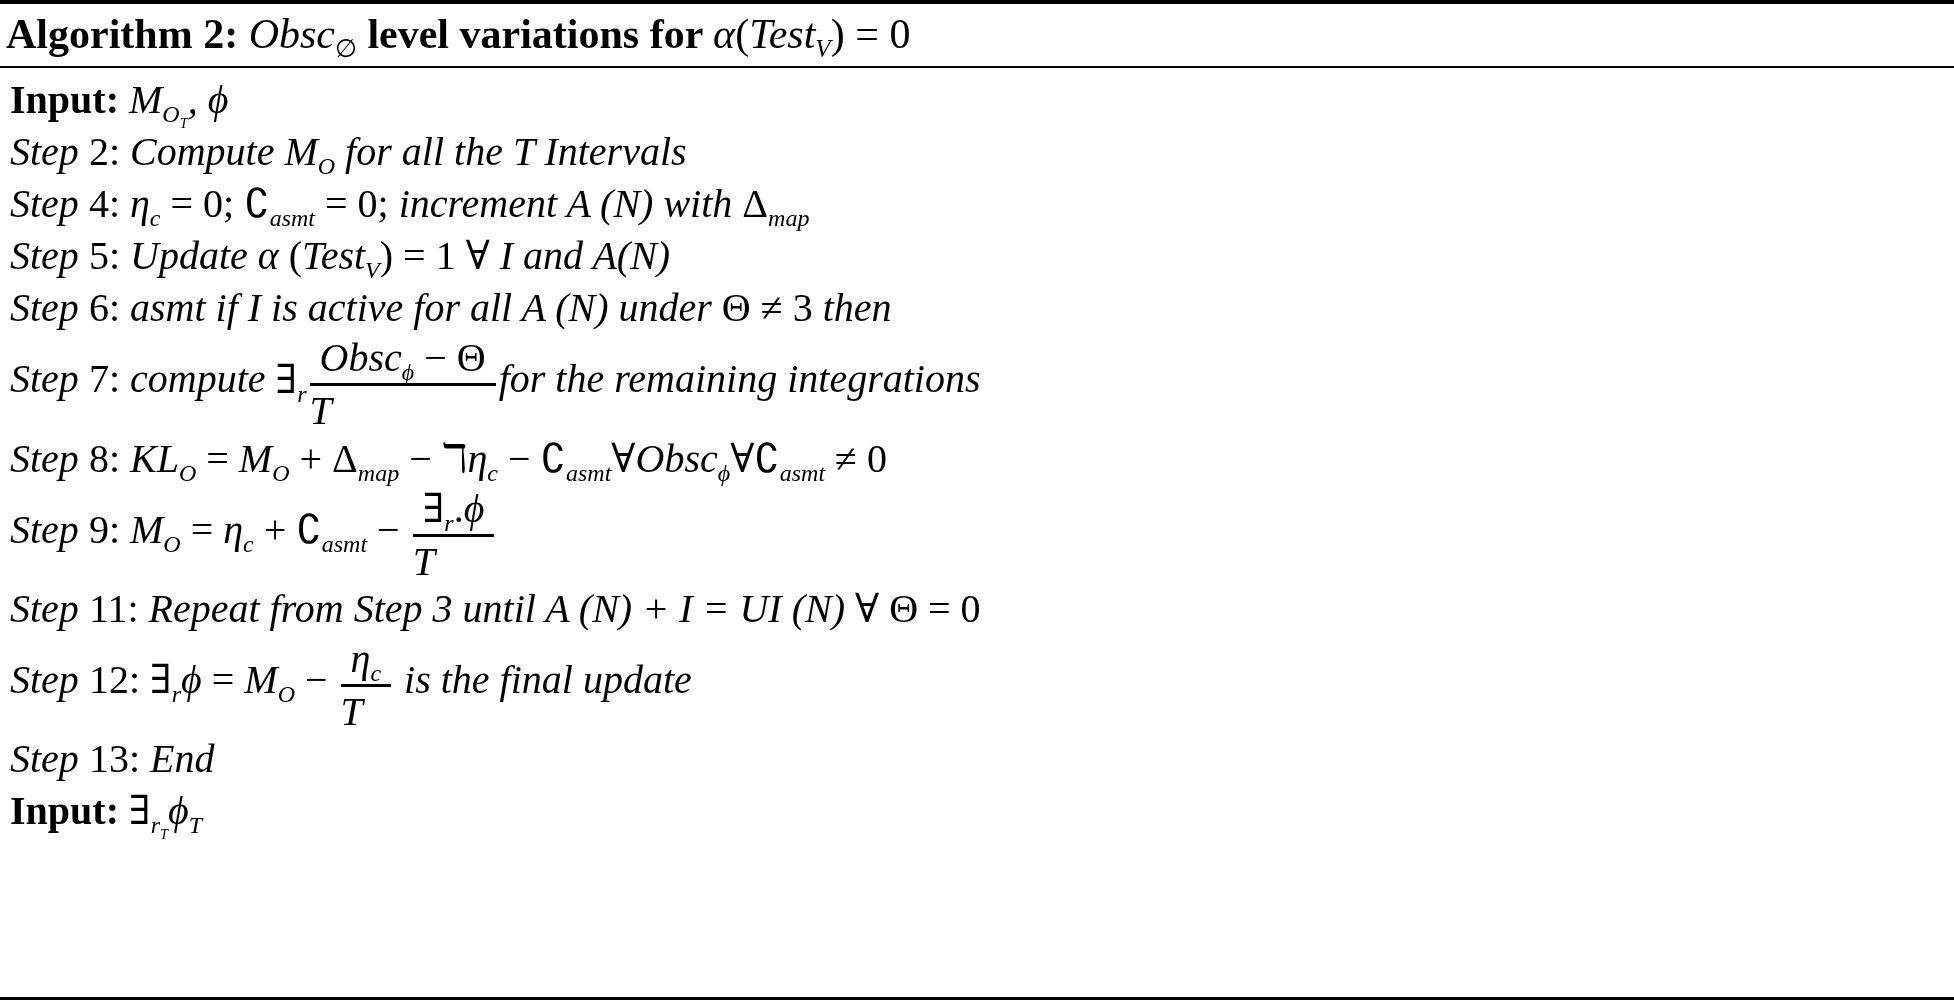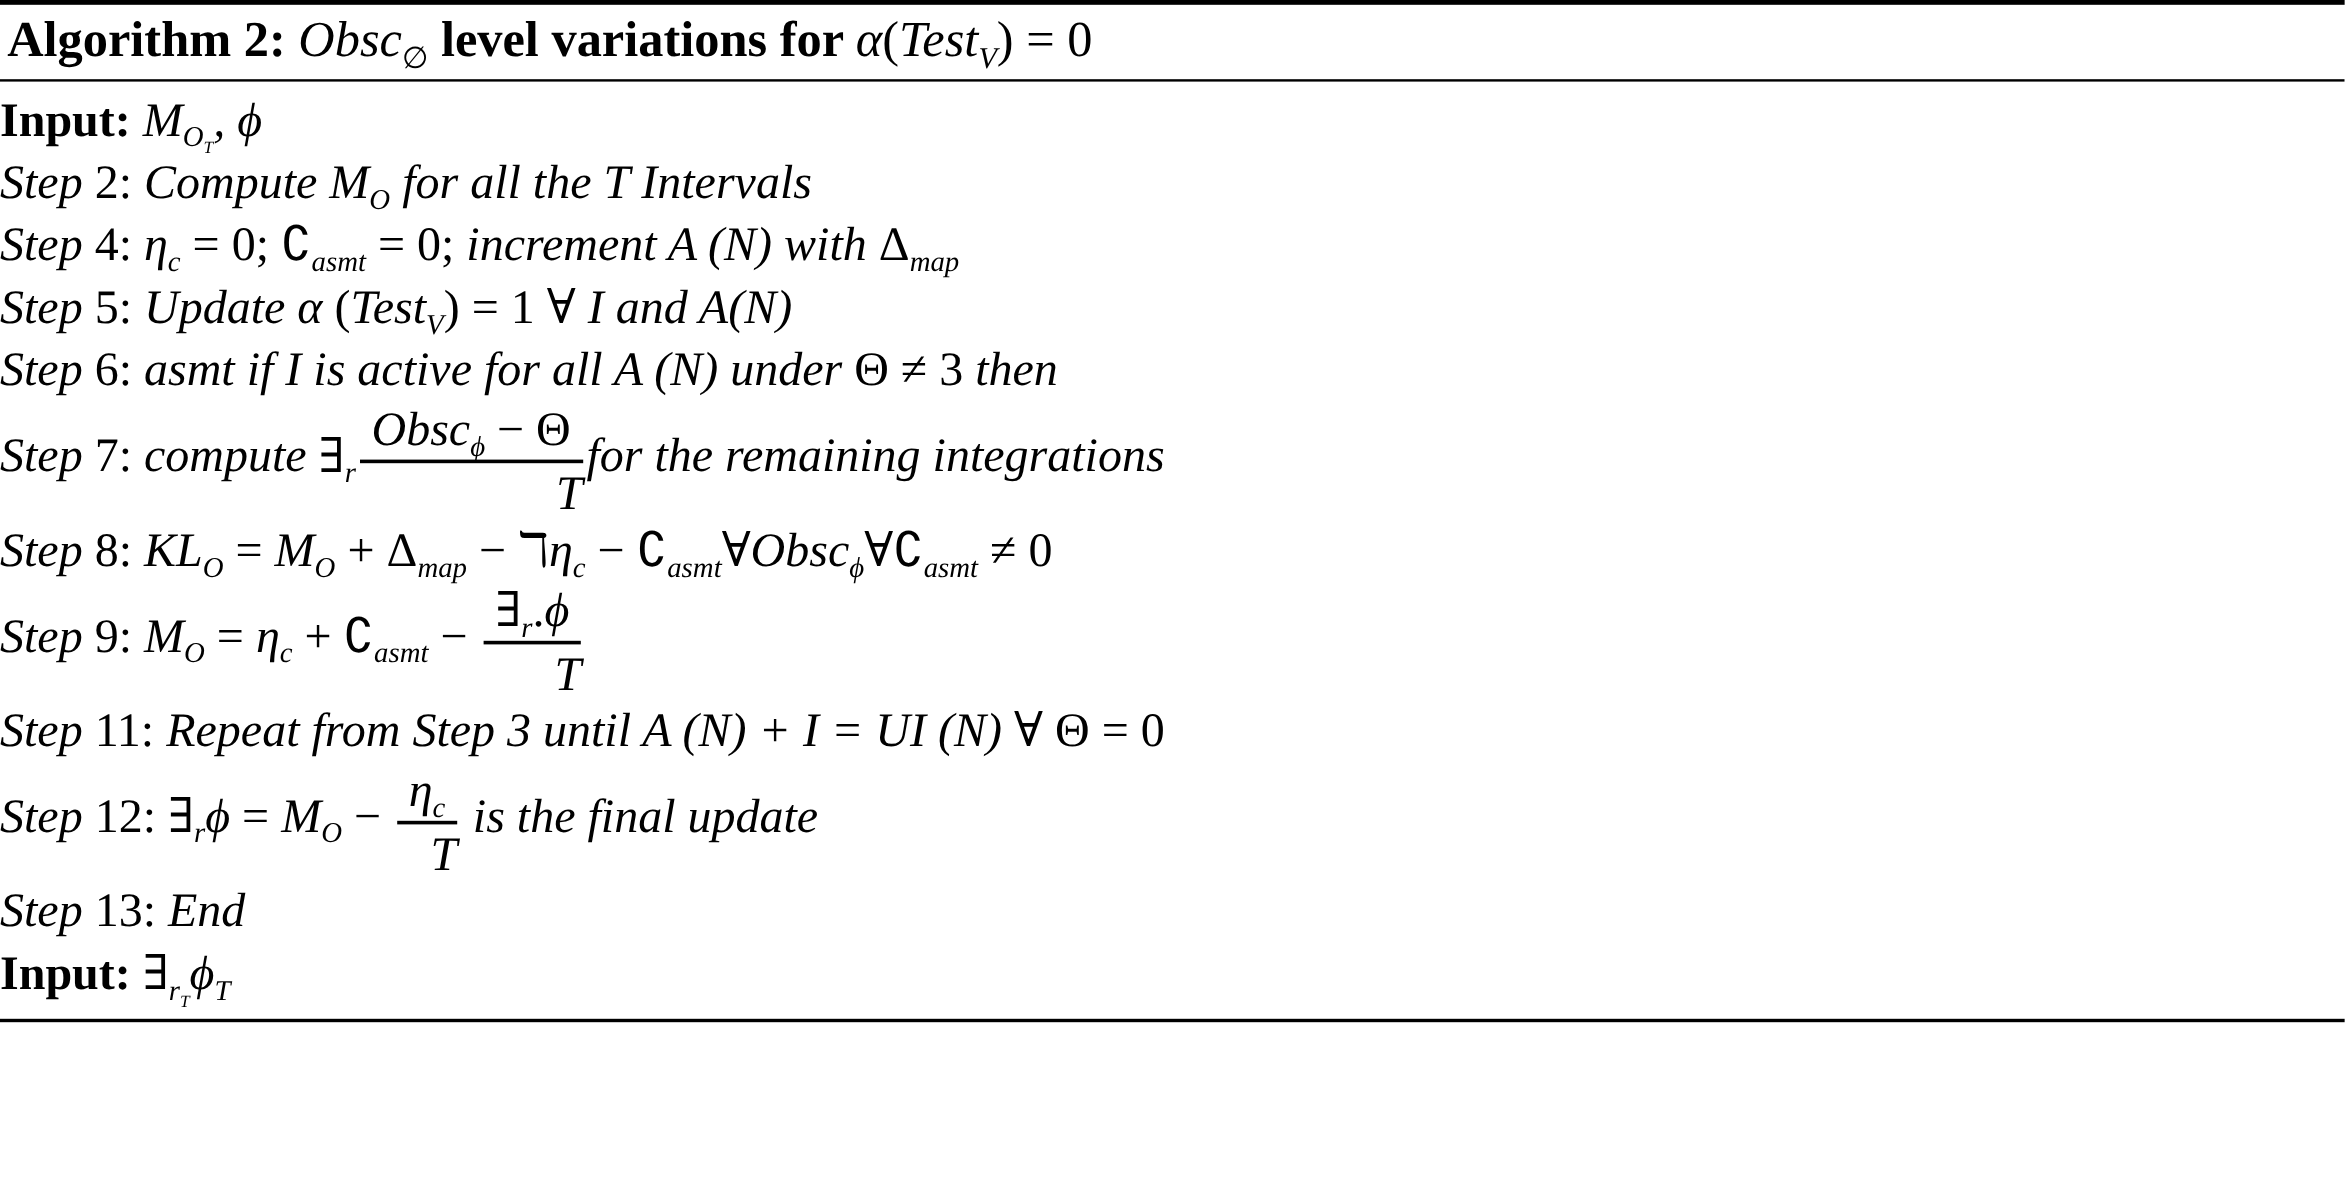--- a/index.html
+++ b/index.html
@@ -1,44 +1,44 @@
 <!DOCTYPE html>
 <html><head>
 <meta charset="utf-8">
 <style>
   html, body { margin: 0; padding: 0; background: #ffffff; }
   .algo-box {
     width: 1954px;
-    height: 852px;
+    height: 1000px;
     box-sizing: border-box;
     background: #ffffff;
     color: #000000;
     font-family: "Liberation Serif", "DejaVu Serif", "DejaVu Sans", serif;
     font-size: 40px;
     overflow: hidden;
     border-top: 4px solid #000;
     border-bottom: 3px solid #000;
   }
   .algo-header {
     border-bottom: 2px solid #000;
     padding: 7px 6px 9px 6px;
     font-size: 42px;
     line-height: 1.1;
     white-space: nowrap;
   }
-  .algo-body { padding: 6px 6px 4px 0; }
+  .algo-body { padding: 6px 6px 4px 10px; }
   .line { line-height: 1.30; white-space: nowrap; }
   .f-b  { font-weight: 700; }
   .f-i  { font-style: italic; }
   .f-r  { font-weight: 400; font-style: normal; }
   sub.sub { font-size: 60%; line-height: 0; }
   .frac {
     display: inline-block;
     vertical-align: middle;
-    text-align: right;
+    text-align: left;
     margin: 0 3px;
     line-height: 1.08;
   }
   .frac .num { display: block; border-bottom: 3px solid #000; padding: 2px 10px 4px 10px; }
   .frac .den { display: block; padding-top: 3px; }
 </style>
 </head>
 <body>
 
 <div class="algo-box">

